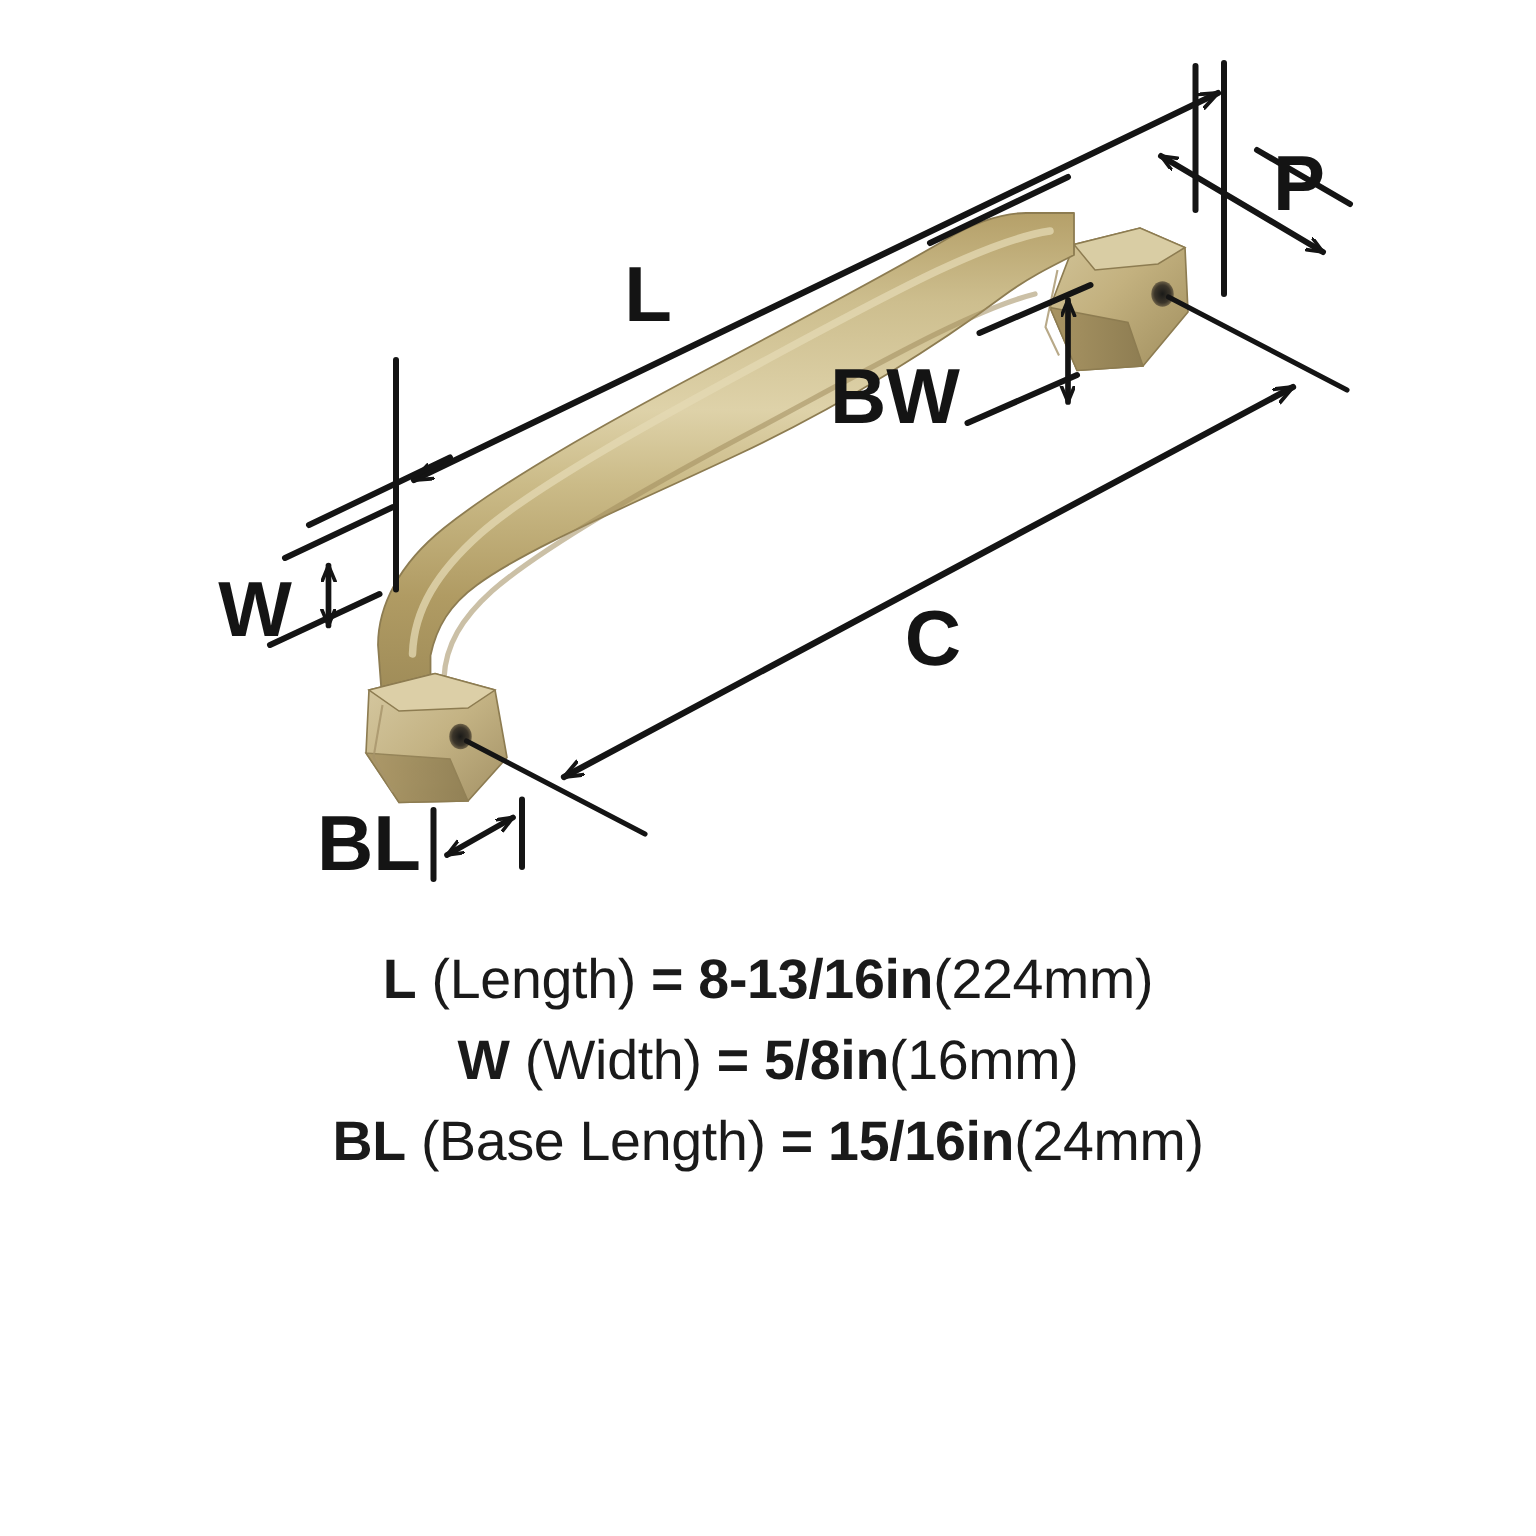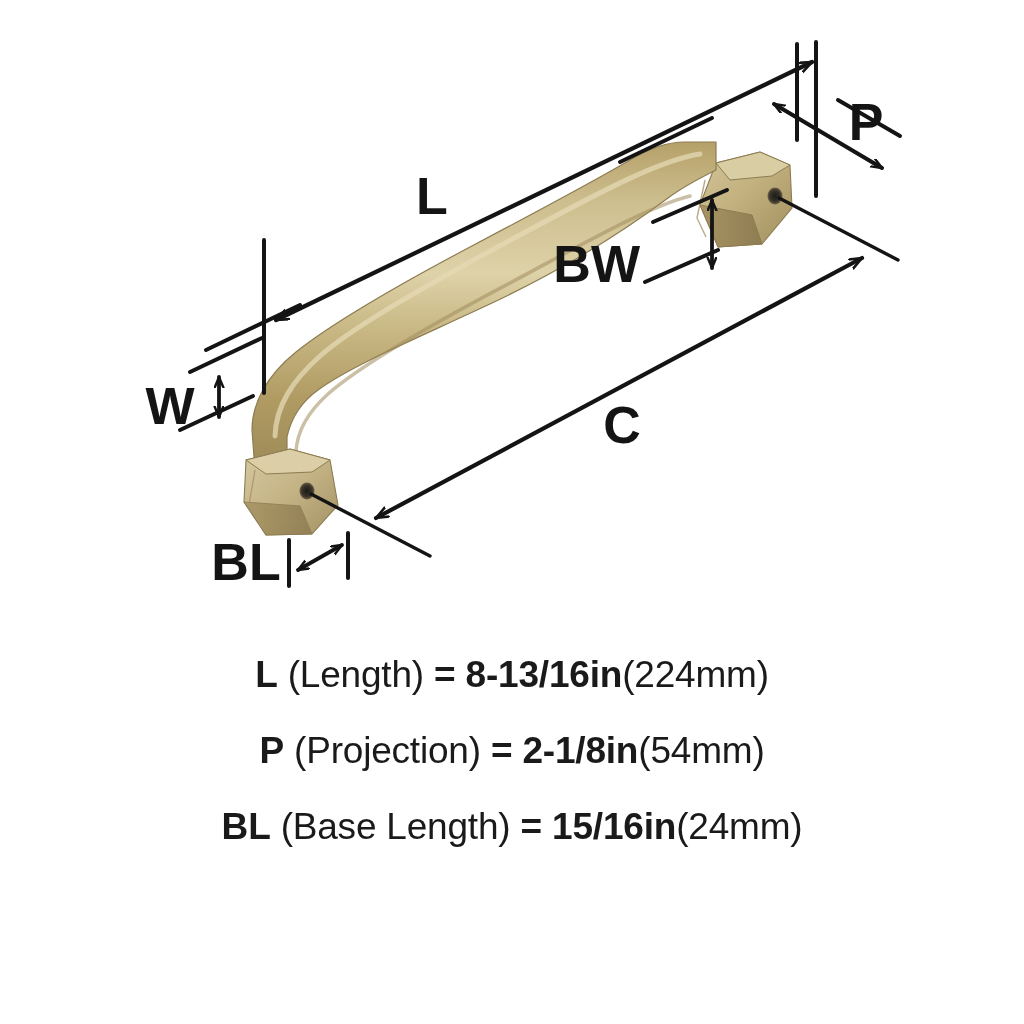--- a/index.html
+++ b/index.html
@@ -34,21 +34,20 @@
     justify-content: flex-start;
     padding-top: 14px;
     box-sizing: border-box;
   }
   .spec-line {
     font-size: 37px;
     line-height: 54px;
     color: #1a1a1a;
     white-space: nowrap;
     letter-spacing: -0.2px;
-    margin-top: 22px;
   }
   .spec-code {
     font-weight: bold;
   }
   .spec-name {
     font-weight: normal;
   }
   .spec-eq {
     font-weight: bold;
   }
@@ -209,24 +208,24 @@
   </div>
 
   <div id="specs">
     <div class="spec-line">
       <span class="spec-code">L</span>
       <span class="spec-name">(Length)</span>
       <span class="spec-eq">=</span>
       <span class="spec-imperial">8-13/16in</span><span class="spec-metric">(224mm)</span>
     </div>
     <div class="spec-line">
-      <span class="spec-code">P</span>
-      <span class="spec-name">(Projection)</span>
+      <span class="spec-code">W</span>
+      <span class="spec-name">(Width)</span>
       <span class="spec-eq">=</span>
-      <span class="spec-imperial">2-1/8in</span><span class="spec-metric">(54mm)</span>
+      <span class="spec-imperial">5/8in</span><span class="spec-metric">(16mm)</span>
     </div>
     <div class="spec-line">
       <span class="spec-code">BL</span>
       <span class="spec-name">(Base Length)</span>
       <span class="spec-eq">=</span>
       <span class="spec-imperial">15/16in</span><span class="spec-metric">(24mm)</span>
     </div>
   </div>
 
 </div>

